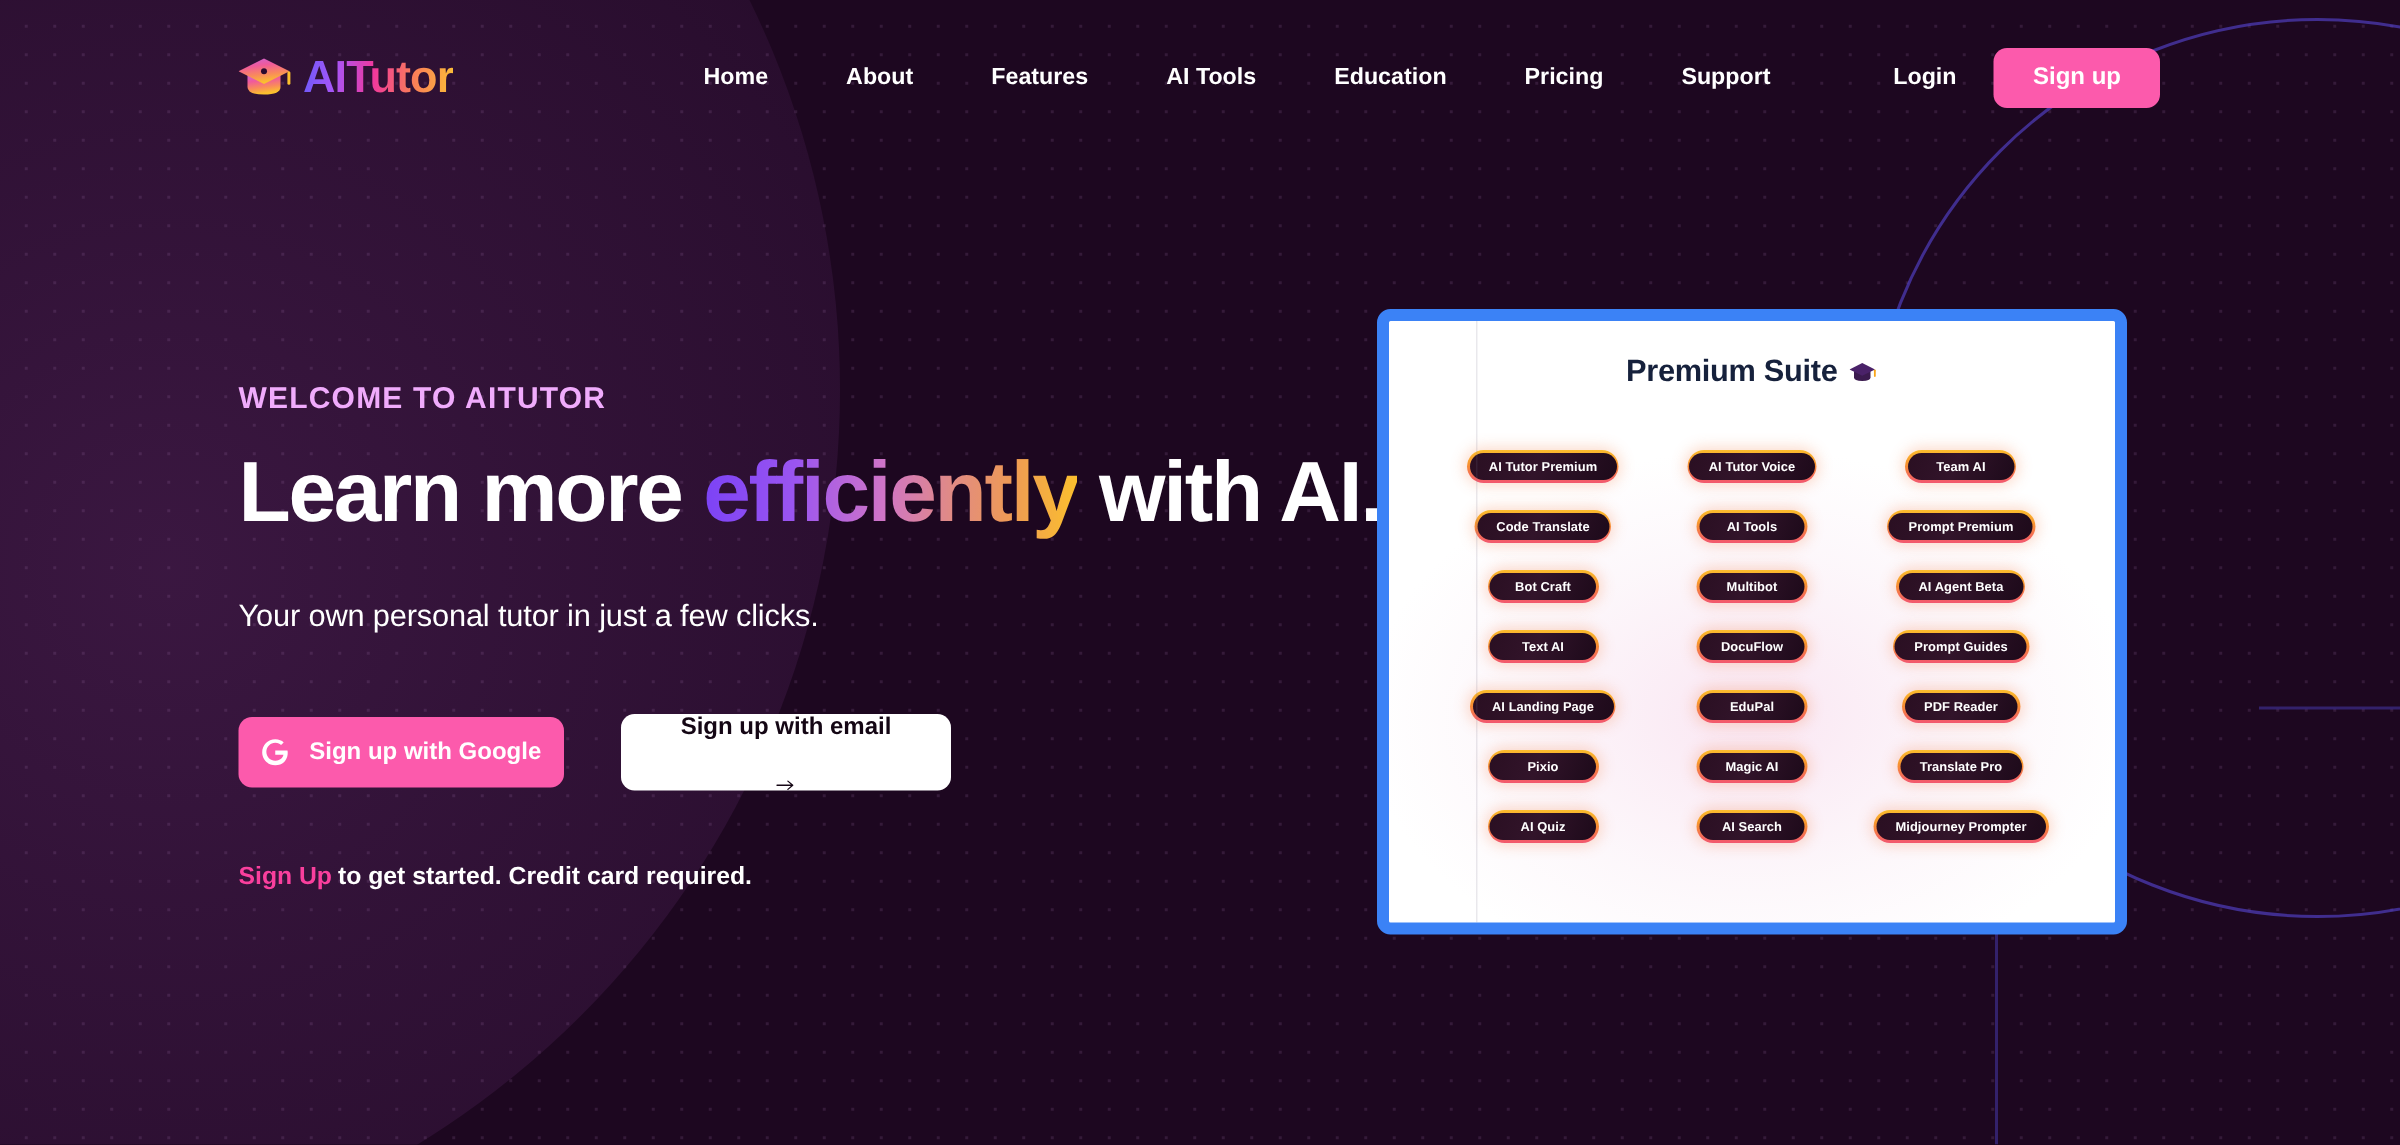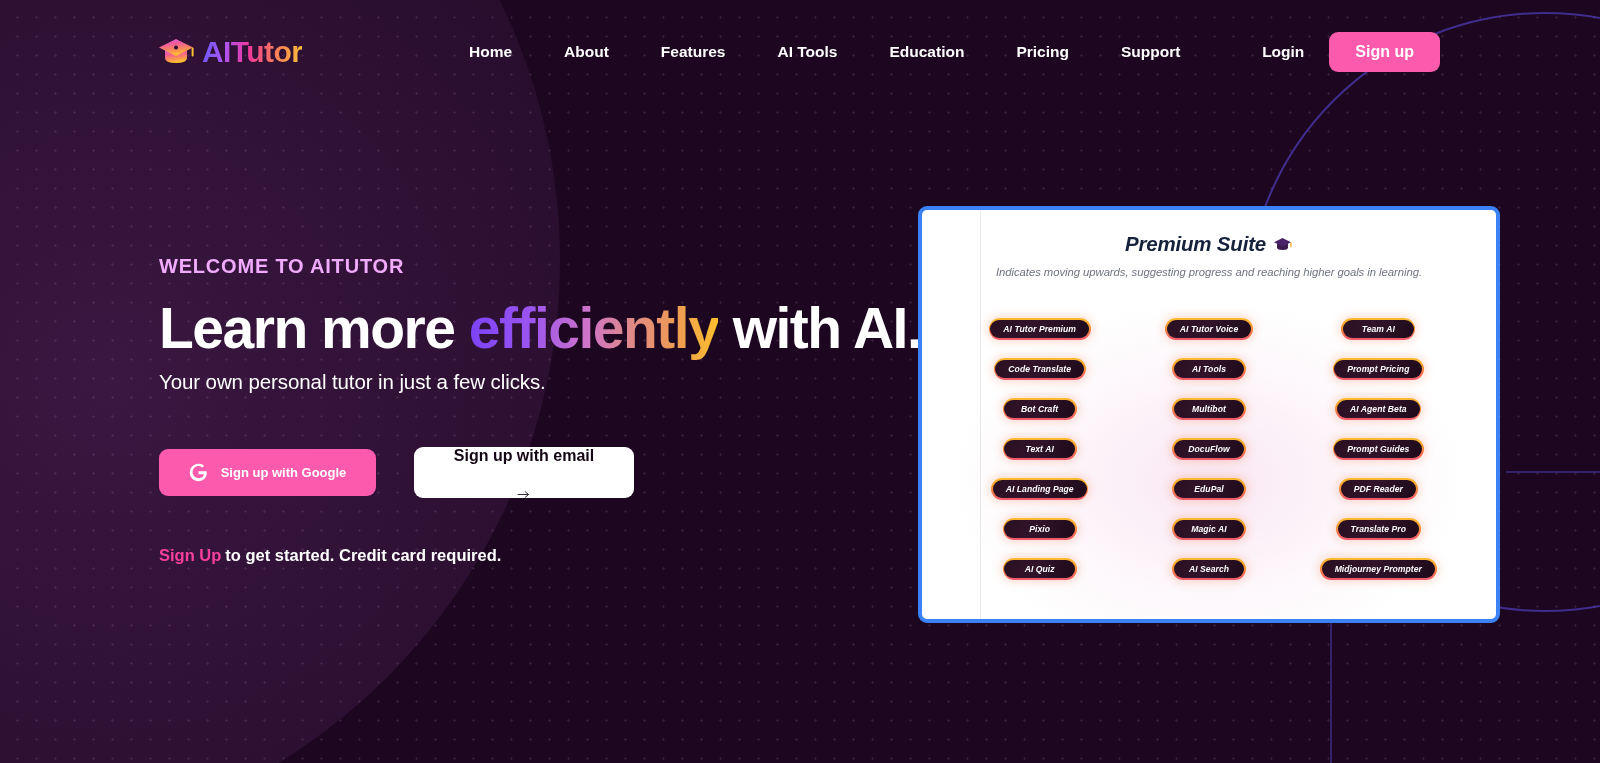--- a/index.html
+++ b/index.html
@@ -170,21 +170,21 @@
     line-height: 1.06;
     white-space: nowrap;
   }
   .headline .grad {
     background: linear-gradient(92deg, #7b42f6 0%, #9b55f0 25%, #cf74c8 48%, #e08a86 66%, #ee9a55 82%, #fbc02d 100%);
     -webkit-background-clip: text;
     background-clip: text;
     color: transparent;
   }
   .subhead {
-    margin-top: 12px;
+    margin-top: 41px;
     color: #ffffff;
     font-size: 20.5px;
     font-weight: normal;
     letter-spacing: -0.1px;
   }
 
   .cta-row {
     margin-top: 53px;
     display: flex;
     align-items: center;
@@ -194,21 +194,21 @@
     display: flex;
     align-items: center;
     justify-content: center;
     gap: 13px;
     background: #fc5aac;
     color: #ffffff;
     border: none;
     border-radius: 9px;
     width: 217px;
     height: 47px;
-    font-size: 13px;
+    font-size: 16px;
     font-weight: bold;
     cursor: pointer;
     font-family: inherit;
     text-align: center;
   }
   .g-icon { width: 19px; height: 19px; display: block; }
   .btn-email {
     display: flex;
     align-items: center;
     justify-content: center;
@@ -238,28 +238,27 @@
     cursor: pointer;
     text-decoration: none;
     margin-right: 4px;
   }
 
   
   .suite-card {
     position: absolute;
     left: 918px;
     top: 206px;
-    width: 582px;
+    width: 500px;
     height: 417px;
     background: #ffffff;
-    border: 4px solid #3b82f6;
+    border: 8px solid #3b82f6;
     border-radius: 9px;
     z-index: 8;
     overflow: hidden;
-    font-style: italic;
   }
   .card-divider {
     position: absolute;
     left: 58px;
     top: 0;
     bottom: 0;
     width: 1px;
     background: rgba(120,110,135,0.16);
   }
   .card-inner {
@@ -404,40 +403,39 @@
 
     <div class="card-title">
       <span>Premium Suite</span>
       <svg class="cap-icon" viewBox="0 0 38 34">
         <path d="M6 15 L6 23 Q6 28 17 28 Q28 28 28 23 L28 15 Z" fill="#3b1b4f"></path>
         <path d="M17 4 L34 12.5 L17 21 L0 12.5 Z" fill="#4a2269"></path>
         <rect x="32.6" y="12.5" width="2.4" height="10" rx="1.2" fill="#f9a51a"></rect>
       </svg>
     </div>
 
-    <div class="card-sub">Indicates moving upwards, suggesting progress and reaching higher goals in learning.</div>
 
     <div class="pill-grid">
       <div class="pill">
           <span class="pill-label">AI Tutor Premium</span>
         </div>
       <div class="pill">
           <span class="pill-label">AI Tutor Voice</span>
         </div>
       <div class="pill">
           <span class="pill-label">Team AI</span>
         </div>
       <div class="pill">
           <span class="pill-label">Code Translate</span>
         </div>
       <div class="pill">
           <span class="pill-label">AI Tools</span>
         </div>
       <div class="pill">
-          <span class="pill-label">Prompt Pricing</span>
+          <span class="pill-label">Prompt Premium</span>
         </div>
       <div class="pill">
           <span class="pill-label">Bot Craft</span>
         </div>
       <div class="pill">
           <span class="pill-label">Multibot</span>
         </div>
       <div class="pill">
           <span class="pill-label">AI Agent Beta</span>
         </div>

